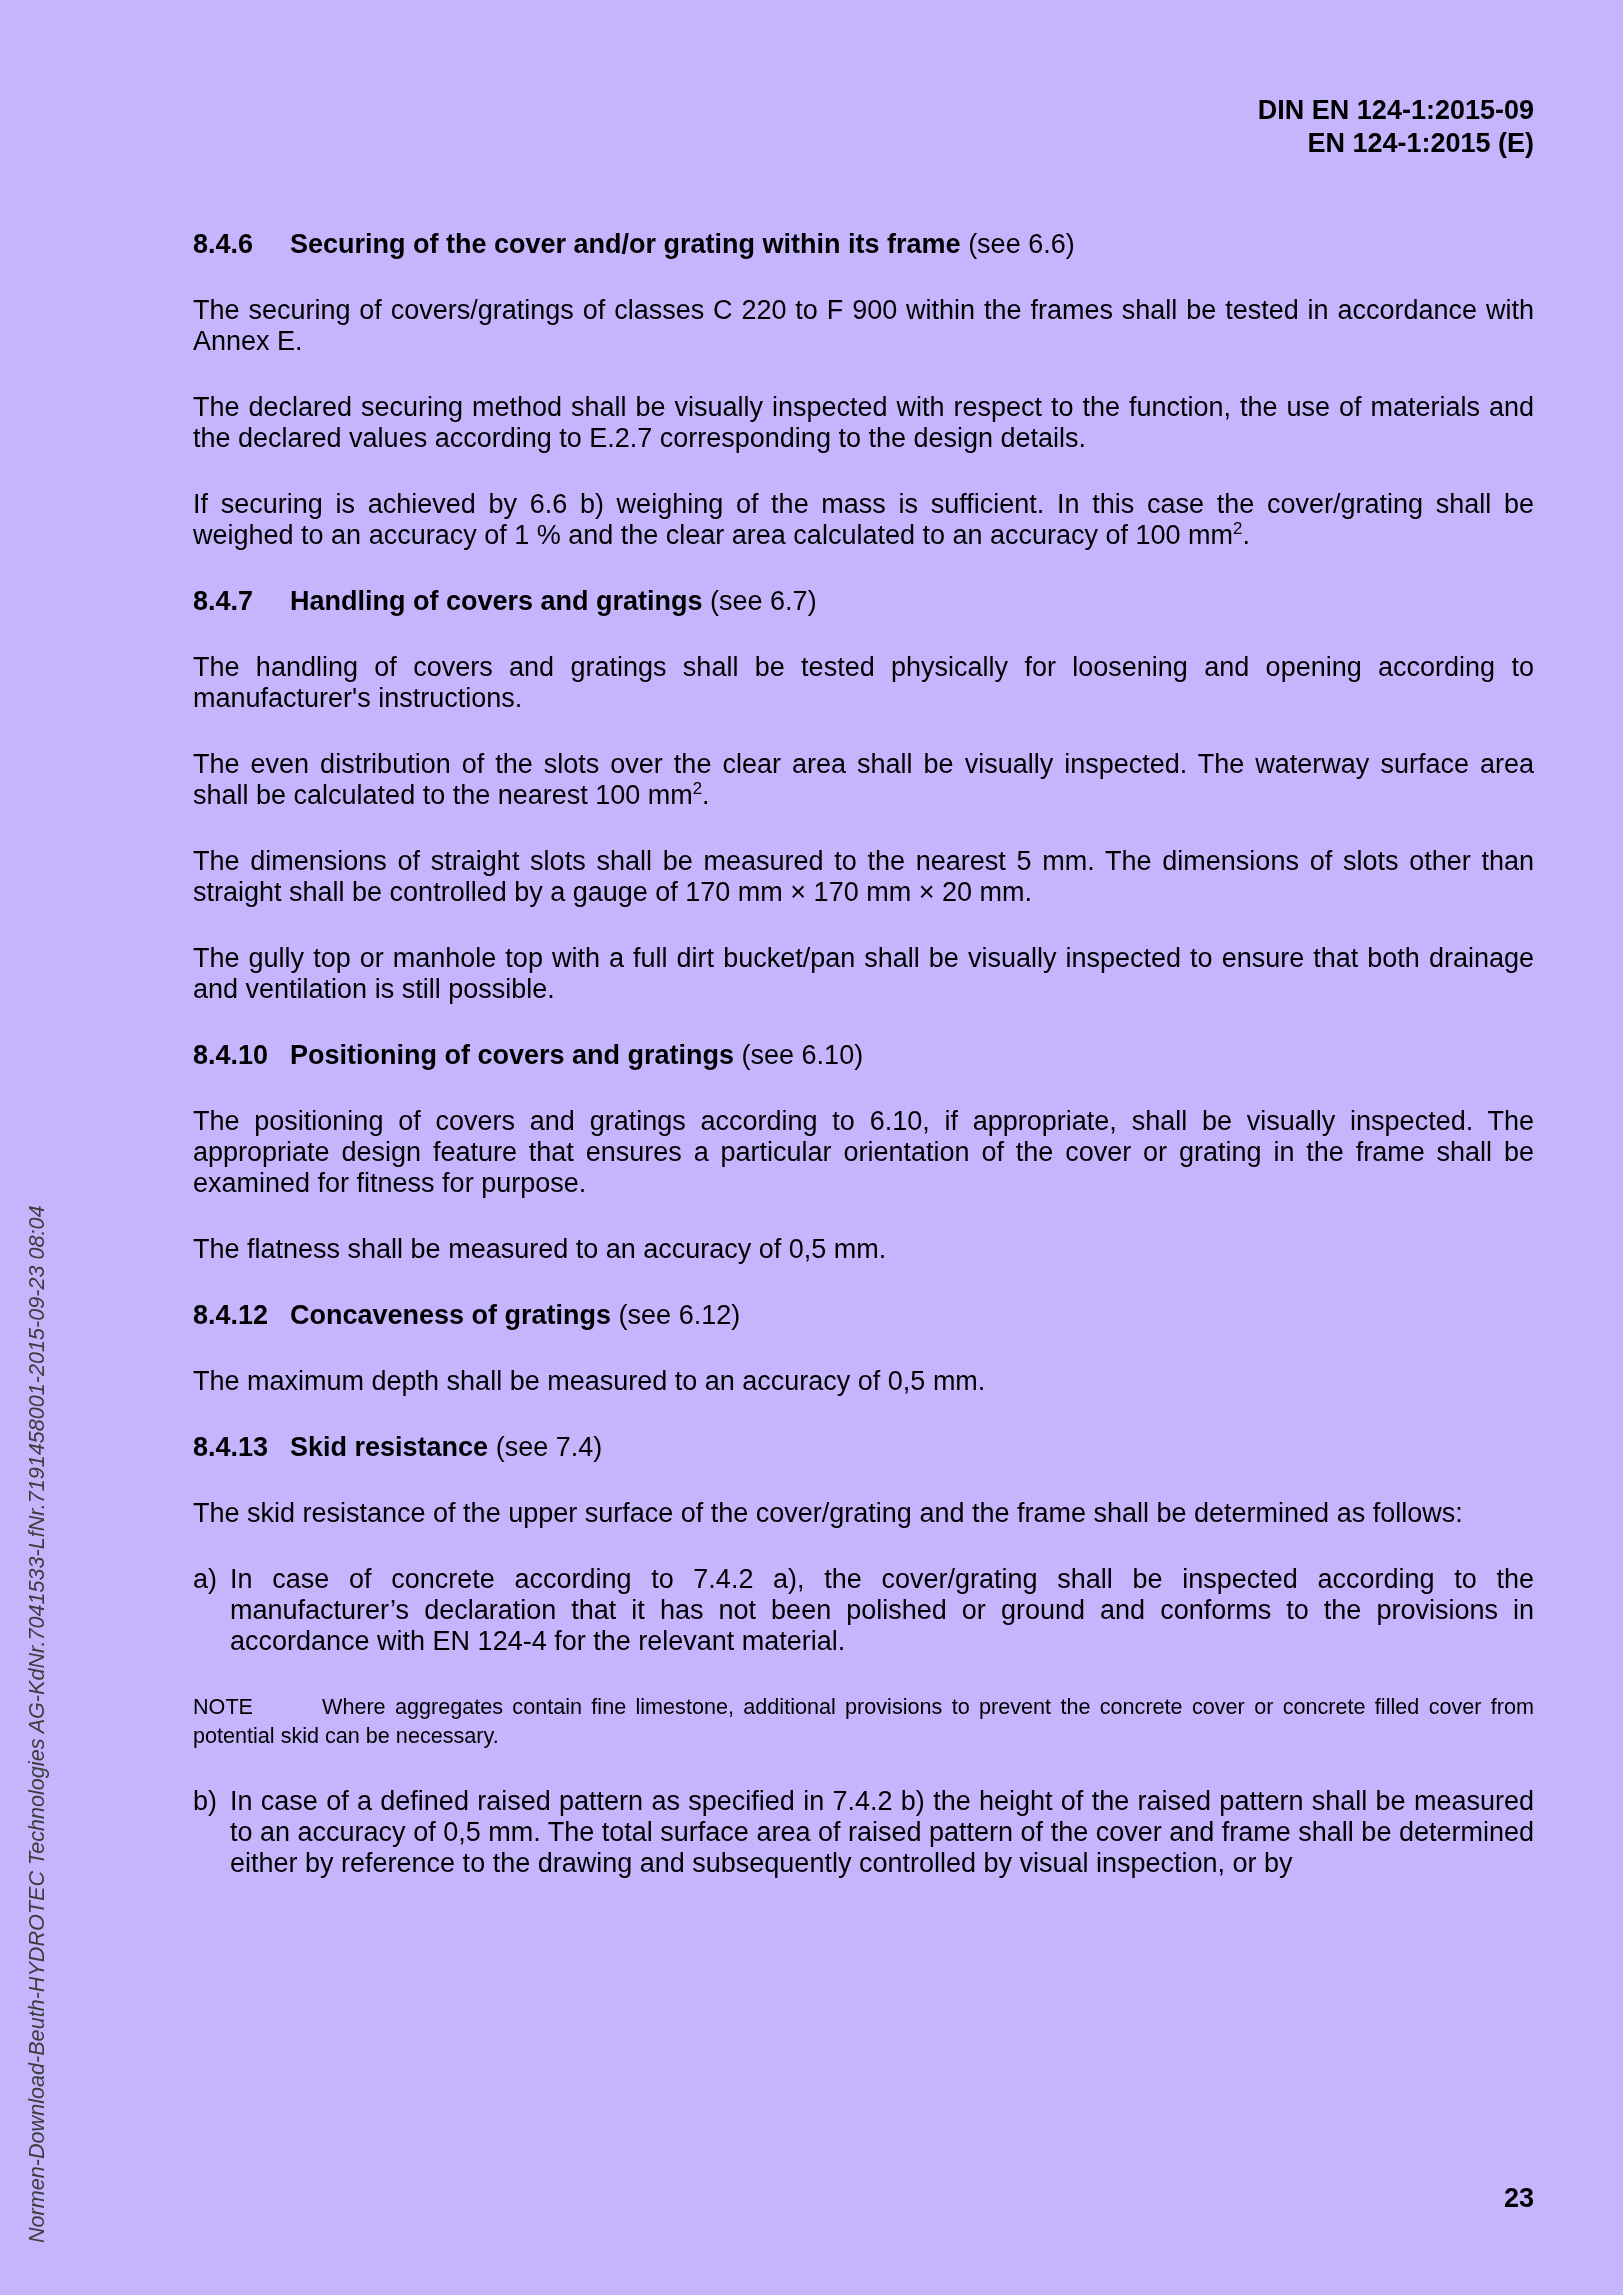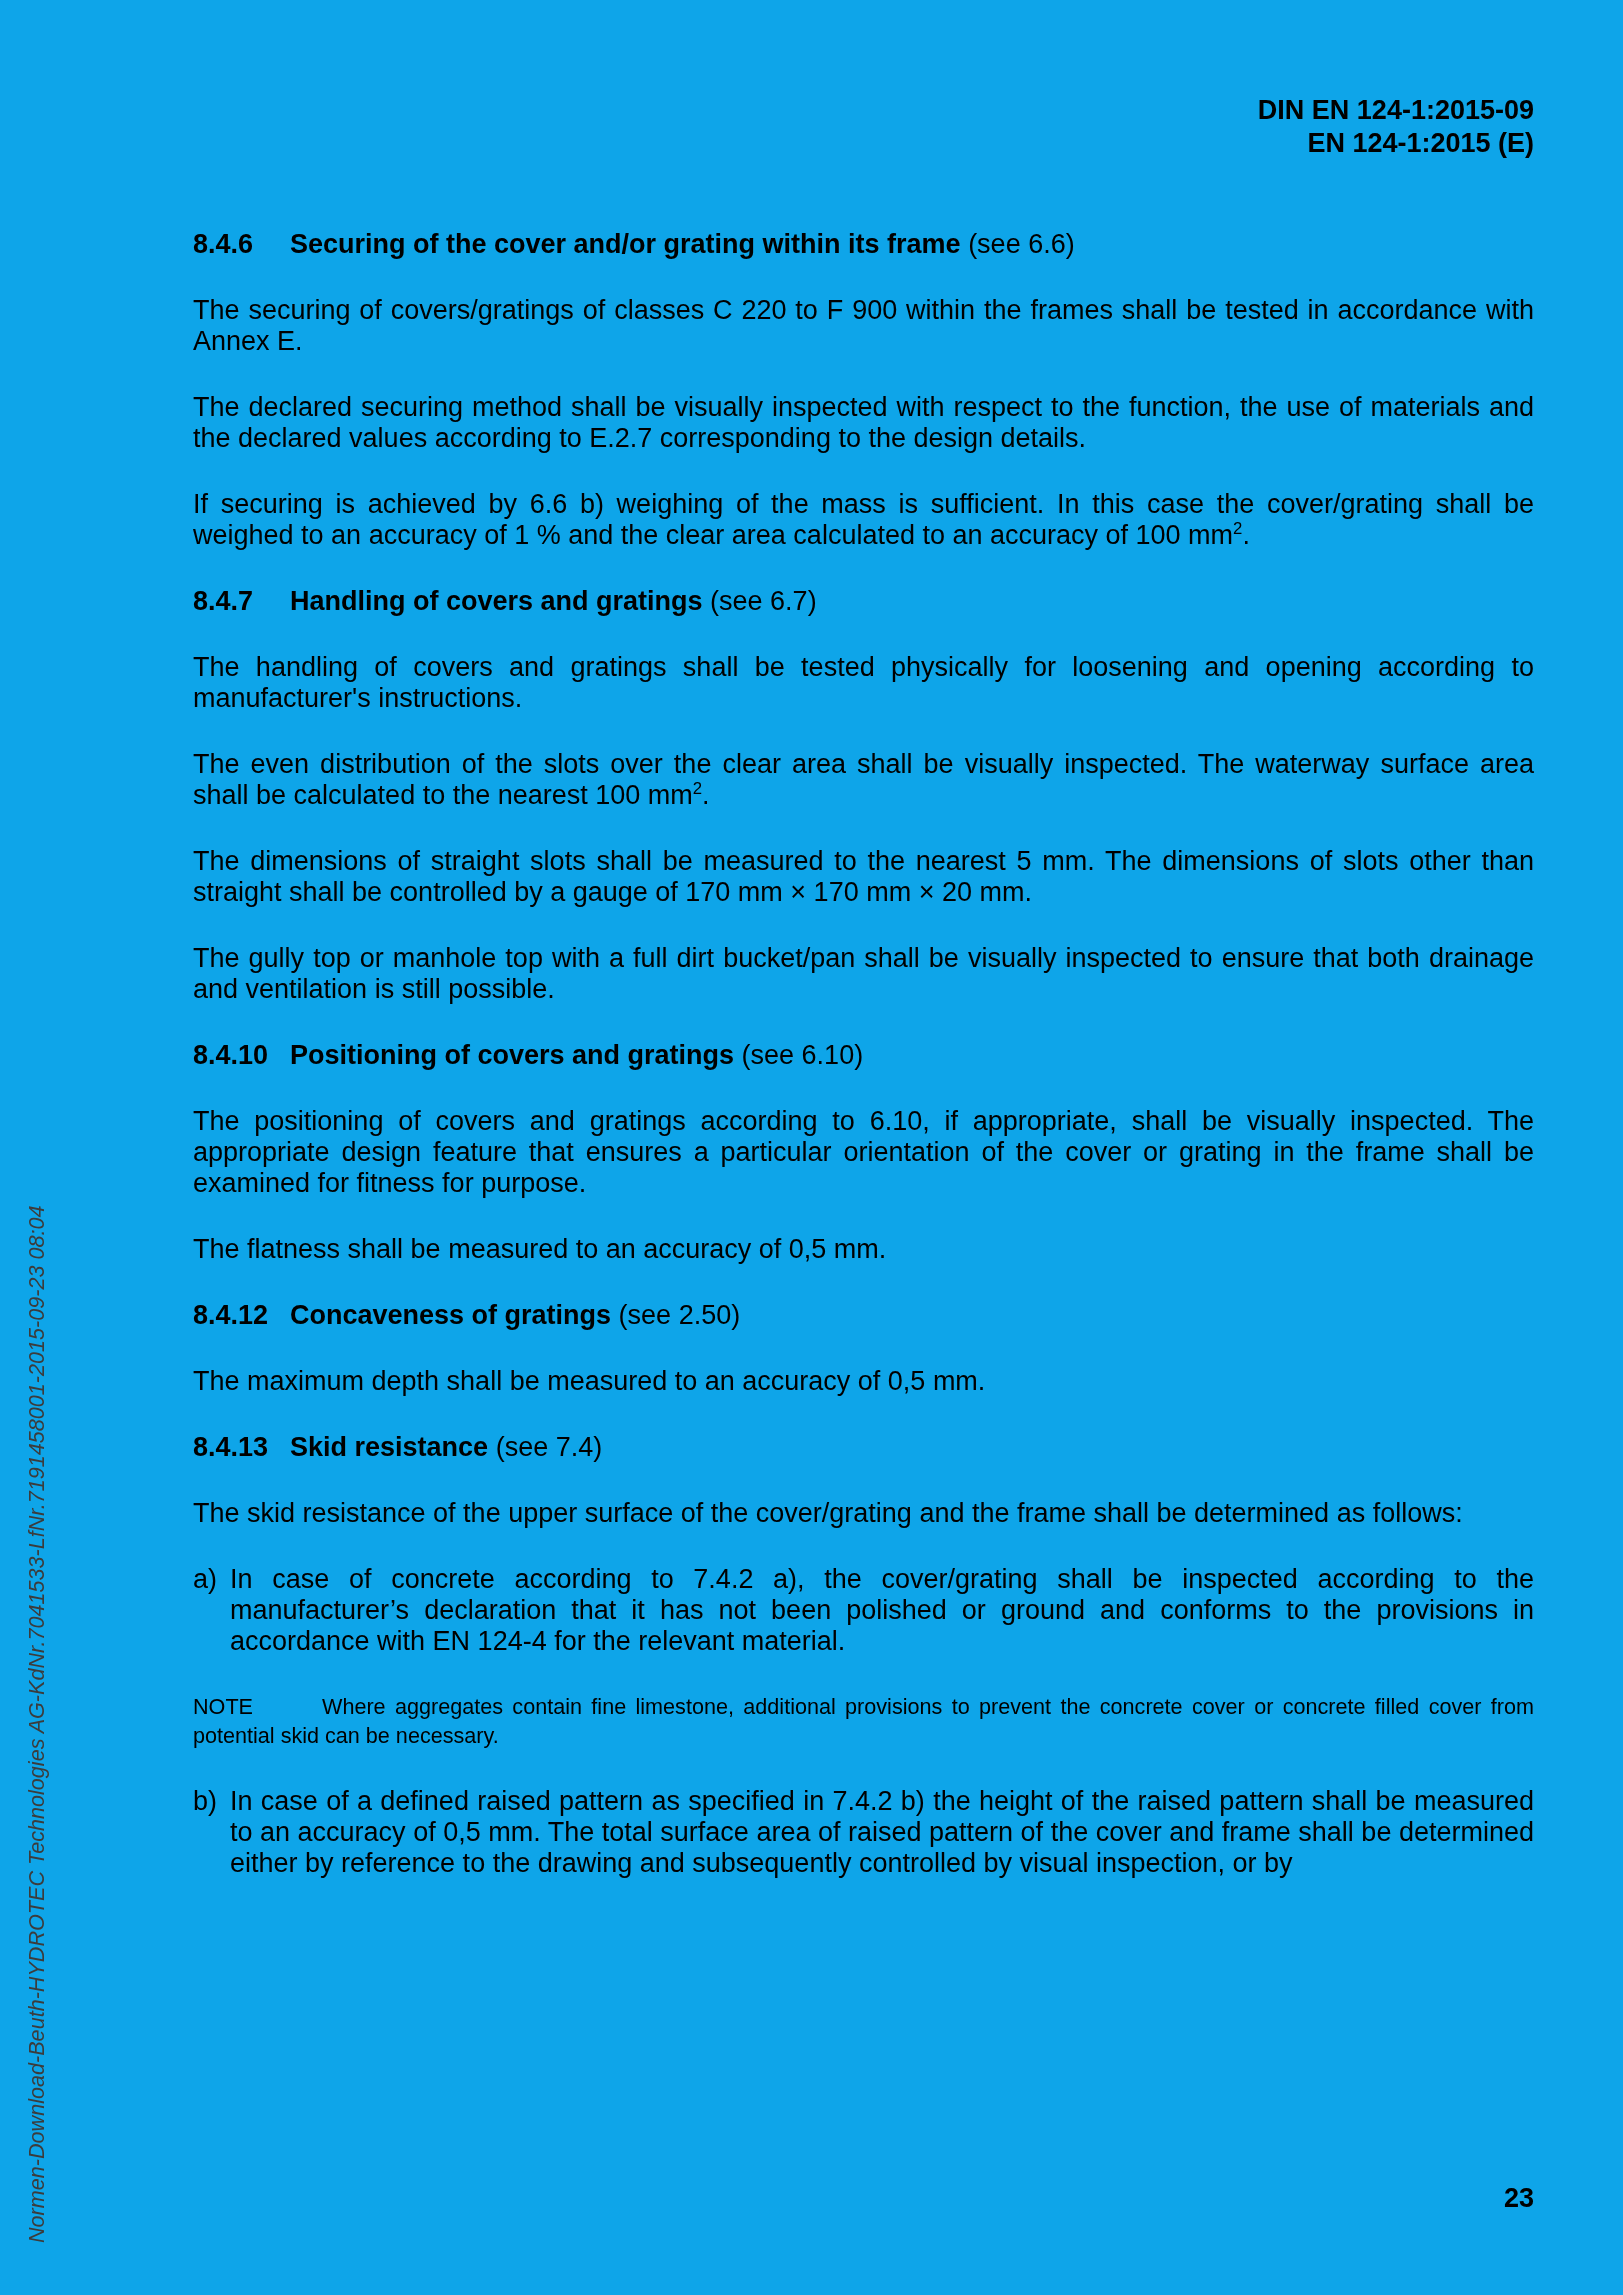--- a/index.html
+++ b/index.html
@@ -1,21 +1,21 @@
 <!DOCTYPE html>
 <html style="font-size:10.5px"><head>
 <meta charset="utf-8">
 <style>
   html, body { margin: 0; padding: 0; background: #888; }
   .page {
     position: relative;
     width: 1623px;
     height: 2295px;
     margin: 0 auto;
-    background: #0ea5e9;
+    background: #c4b5fd;
     color: #000000;
     font-family: "Liberation Sans", "DejaVu Sans", sans-serif;
     overflow: hidden;
   }
   .doc-header {
     position: absolute;
     top: 94px;
     right: 89px;
     text-align: right;
     font-weight: bold;
@@ -112,21 +112,21 @@
     <div class="h">
       <span class="num">8.4.10</span><span class="title">Positioning of covers and gratings</span> <span class="see">(see 6.10)</span>
     </div>
 
     <p>The positioning of covers and gratings according to 6.10, if appropriate, shall be visually inspected. The appropriate design feature that ensures a particular orientation of the cover or grating in the frame shall be examined for fitness for purpose.</p>
 
 
     <p>The flatness shall be measured to an accuracy of 0,5 mm.</p>
 
     <div class="h">
-      <span class="num">8.4.12</span><span class="title">Concaveness of gratings</span> <span class="see">(see 2.50)</span>
+      <span class="num">8.4.12</span><span class="title">Concaveness of gratings</span> <span class="see">(see 6.12)</span>
     </div>
 
     <p>The maximum depth shall be measured to an accuracy of 0,5 mm.</p>
 
     <div class="h">
       <span class="num">8.4.13</span><span class="title">Skid resistance</span> <span class="see">(see 7.4)</span>
     </div>
 
     <p>The skid resistance of the upper surface of the cover/grating and the frame shall be determined as follows:</p>
 

